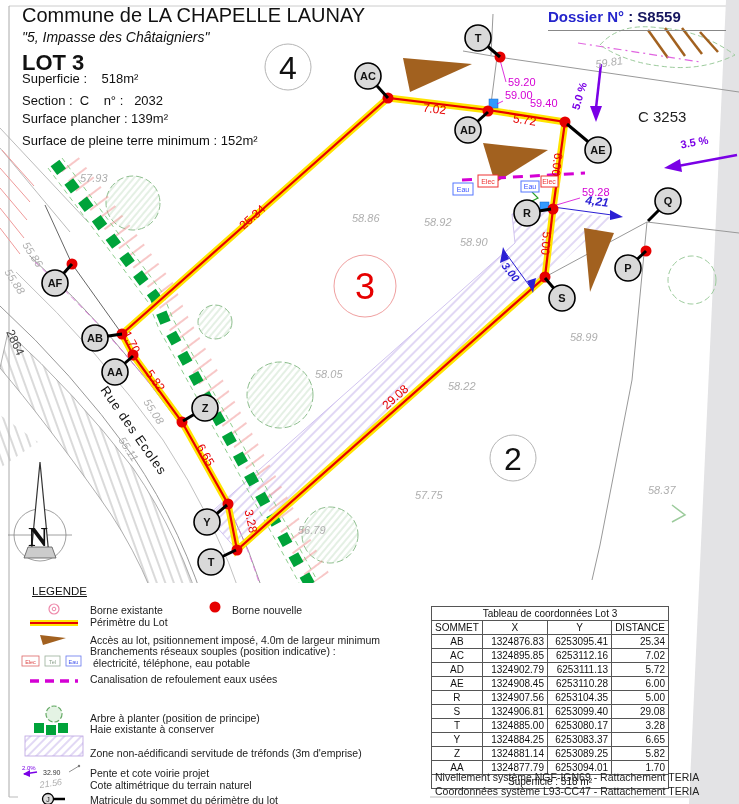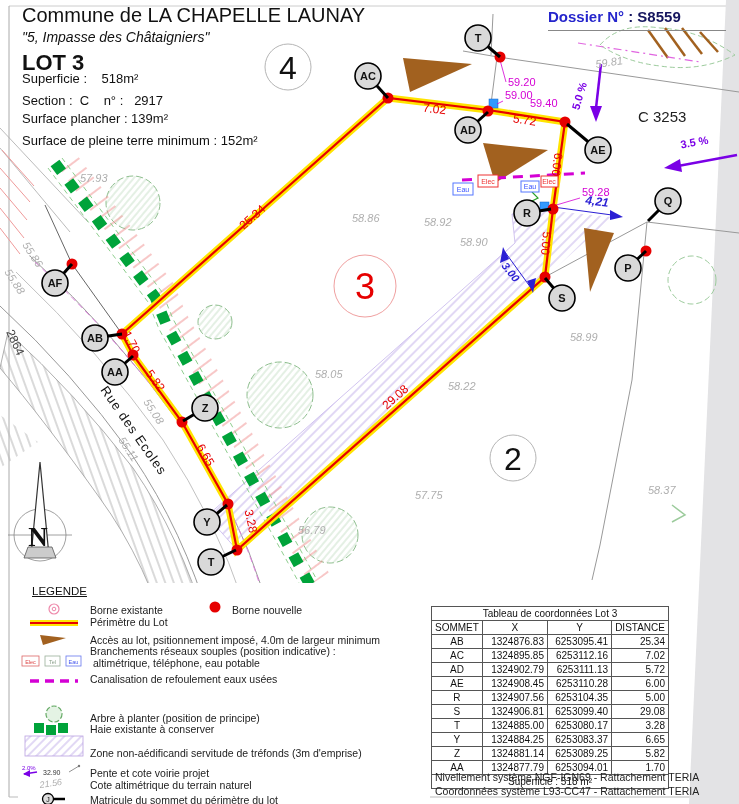--- a/index.html
+++ b/index.html
@@ -335,21 +335,21 @@
     <polygon points="40,462 31,556 49,556" fill="#fff" stroke="#333" stroke-width="1.2"></polygon>
     <polygon points="28,547 52,547 56,558 24,558" fill="#ccc" stroke="#555" stroke-width="0.8"></polygon>
     <text class="t-north" x="38" y="546">N</text>
   </g>
 </svg>
 
 <div class="abs h-commune">Commune de LA CHAPELLE LAUNAY</div>
 <div class="abs h-address">"5, Impasse des Châtaigniers"</div>
 <div class="abs h-lot">LOT 3</div>
 <div class="abs h-line" style="top:71px">Superficie :    518m²</div>
-<div class="abs h-line" style="top:93px">Section :  C    n° :   2917</div>
+<div class="abs h-line" style="top:93px">Section :  C    n° :   2032</div>
 <div class="abs h-line" style="top:111px">Surface plancher : 139m²</div>
 <div class="abs h-line" style="top:133px">Surface de pleine terre minimum : 152m²</div>
 <div class="abs dossier"><span class="lbl">Dossier N°</span><span class="val"> : S8559</span></div>
 <div class="abs dossier-rule"></div>
 
 <div class="abs legend">
   <div class="title">LEGENDE</div>
 
   <div class="lr" style="top:17px">
     <span class="lsym">
@@ -392,21 +392,21 @@
         <rect x="1" y="3" width="17" height="10" fill="none" stroke="#dd6666" stroke-width="0.8"></rect>
         <text x="9.5" y="10.5" font-size="5.5" text-anchor="middle" fill="#dd4444">Elec</text>
         <rect x="24" y="3" width="15" height="10" fill="none" stroke="#9ab09a" stroke-width="0.8"></rect>
         <text x="31.5" y="10.5" font-size="5.5" text-anchor="middle" fill="#8aa08a">Tel</text>
         <rect x="45" y="3" width="15" height="10" fill="none" stroke="#6677ee" stroke-width="0.8"></rect>
         <text x="52.5" y="10.5" font-size="5.5" text-anchor="middle" fill="#4455ee">Eau</text>
       </svg>
     </span>
     <span class="ltxt l2">
       <div>Branchements réseaux souples (position indicative) :</div>
-      <div style="padding-left:3px">altimétrique, téléphone, eau potable</div>
+      <div style="padding-left:3px">électricité, téléphone, eau potable</div>
     </span>
   </div>
 
   <div class="lr" style="top:90px">
     <span class="lsym">
       <svg width="52" height="8">
             <line x1="2" y1="4" x2="50" y2="4" stroke="#d400d4" stroke-width="3.5" stroke-dasharray="9 6"></line>
           </svg>
     </span>
     <span class="ltxt">Canalisation de refoulement eaux usées</span>

